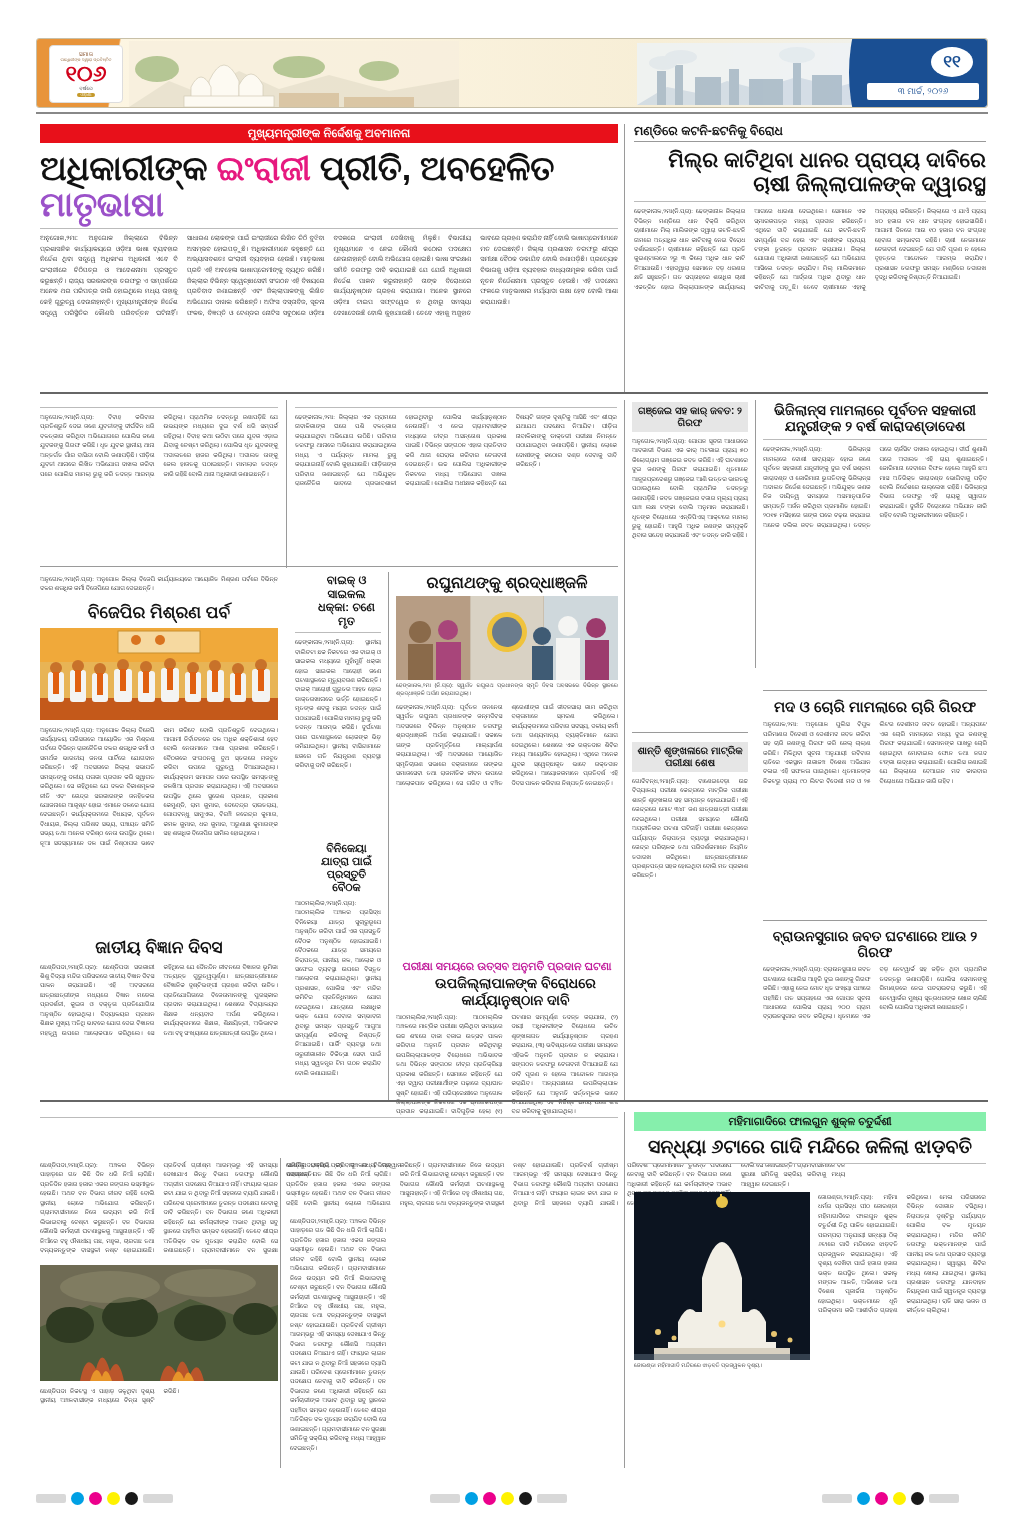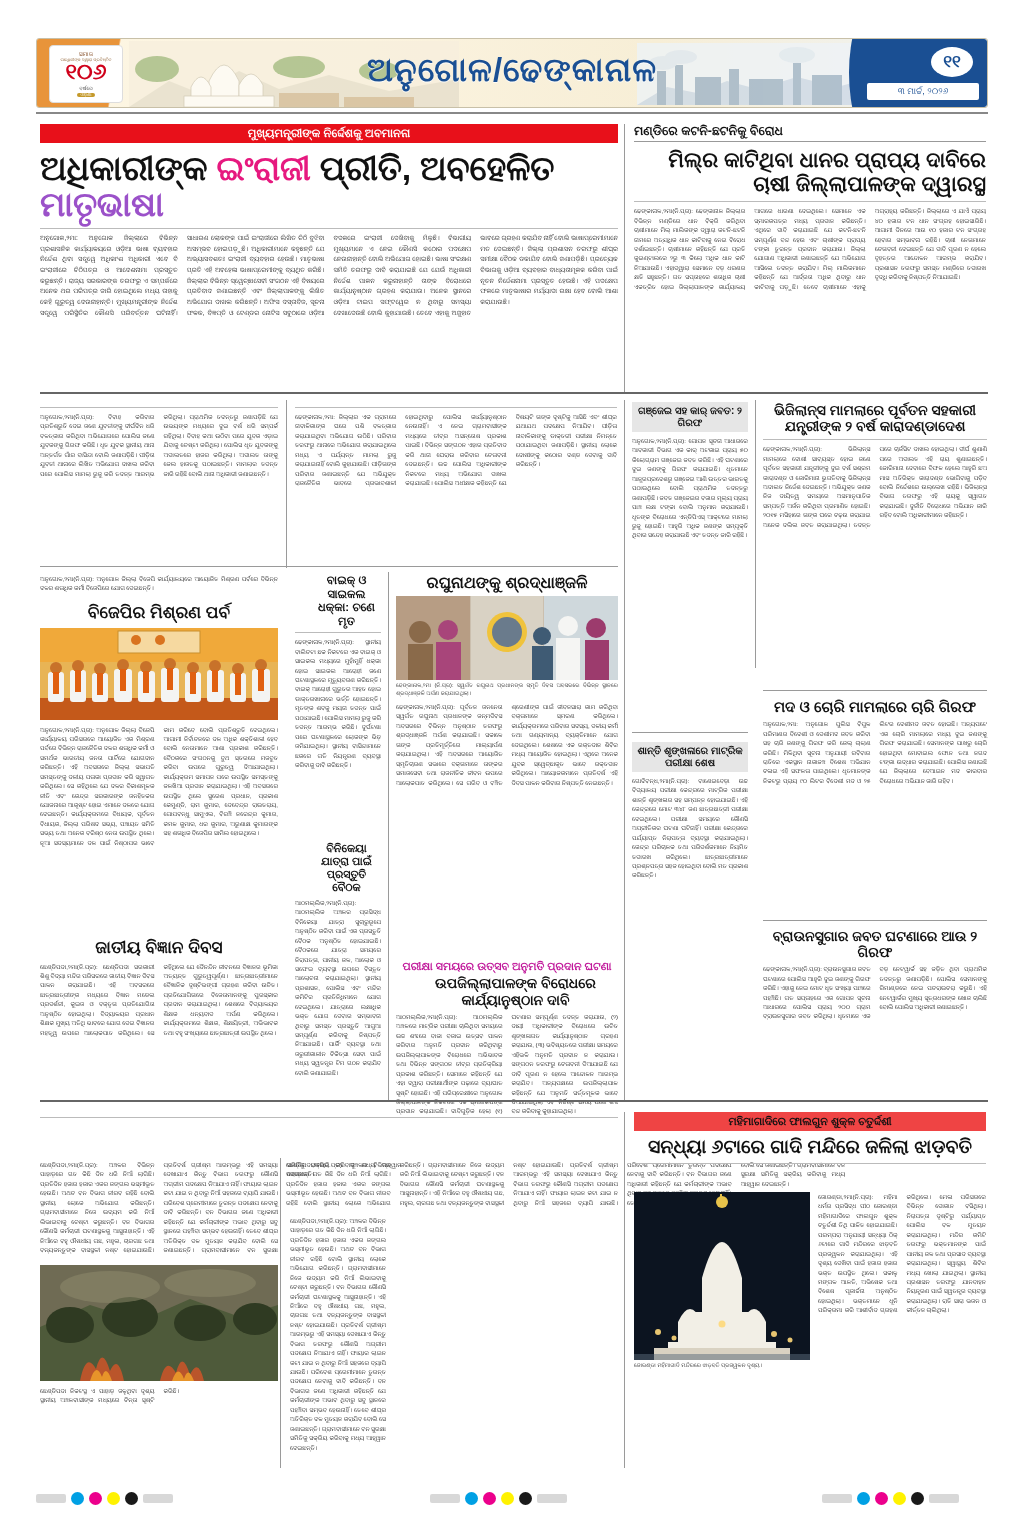--- a/index.html
+++ b/index.html
@@ -31,21 +31,21 @@
   .mh-logo {
     position: absolute; left: 12px; top: 6px;
     width: 74px; height: 58px;
     background: #fff; border-radius: 4px;
     border: 1px solid #ddd;
     display: flex; flex-direction: column; align-items: center; justify-content: center;
     line-height: 1;
   }
   .mh-logo .lg-top { font-size: 6px; color: #7a3d12; letter-spacing: .2px; }
   .mh-logo .lg-sub { font-size: 4.2px; color: #8a5a2a; margin-top: 1px;}
-  .mh-logo .lg-main { font-size: 22px; color: #d0021b; font-weight: bold; margin: 1px 0; font-family: Liberation Mono, monospace; }
+  .mh-logo .lg-main { font-size: 22px; color: #d0021b; font-weight: bold; margin: 1px 0; }
   .mh-logo .lg-bot { font-size: 5px; color: #444; }
   .mh-logo .lg-ribbon {
     font-size: 4.5px; color:#fff; background:#c4992a; padding:0 4px; border-radius:4px; margin-top:2px;
   }
   .mh-templeart {
     position: absolute; left: 92px; top: 2px; width: 330px; height: 66px;
     opacity: .85;
   }
   .mh-factoryart {
     position: absolute; right: 120px; top: 4px; width: 230px; height: 62px;
@@ -90,21 +90,21 @@
     font-size: 11.5px; font-weight: bold; padding: 3px 0;
   }
   .kicker-plain {
     font-size: 12.5px; font-weight: bold; color: #111;
     border-bottom: 1px solid #999; padding-bottom: 2px;
   }
   .kicker-purple {
     color: #c0179a; font-weight: bold; font-size: 11px; text-align: center;
   }
   .kicker-band {
-    background: #ef4444; color:#111; text-align:center;
+    background: #86efac; color:#111; text-align:center;
     font-size: 11px; font-weight: bold; padding: 3px 8px;
   }
   .kicker-grey {
     background: #e6e6e6; color:#111; text-align:center;
     font-size: 10.5px; font-weight:bold; padding: 3px 0;
   }
   h1.hl {
     font-size: 34px; font-weight: bold; color: #111; line-height: 1.06;
     letter-spacing: -.3px;
   }
@@ -195,21 +195,20 @@
     </svg>
 
     <div class="mh-logo">
       <span class="lg-top">ସମାଜ</span>
       <span class="lg-sub">ଗାନ୍ଧିଜୀଙ୍କ ଦ୍ୱାରା ପ୍ରତିଷ୍ଠିତ</span>
       <span class="lg-main">୧୦୬</span>
       <span class="lg-bot">ବର୍ଷରେ</span>
       <span class="lg-ribbon">ଓଡ଼ିଶା</span>
     </div>
 
-    <div class="mh-title">ଅନୁଗୋଳ/ଢେଙ୍କାନାଳ</div>
 
     <div class="mh-rightcap"></div>
     <div class="mh-pageno">୧୧</div>
     <div class="mh-date">୩ ମାର୍ଚ୍ଚ, ୨୦୨୬</div>
   </div>
   <div class="mh-rule"></div>
 
   <div class="region" style="left:40px; top:124px; width:578px;">
     <div class="kicker">ମୁଖ୍ୟମନ୍ତ୍ରୀଙ୍କ ନିର୍ଦ୍ଦେଶକୁ ଅବମାନନା</div>
     <h1 class="hl" style="margin-top:7px;"><span>ଅଧିକାରୀଙ୍କ </span><span class="pink">ଇଂରାଜୀ</span><span> ପ୍ରୀତି, ଅବହେଳିତ </span><span class="purple">ମାତୃଭାଷା</span></h1>

